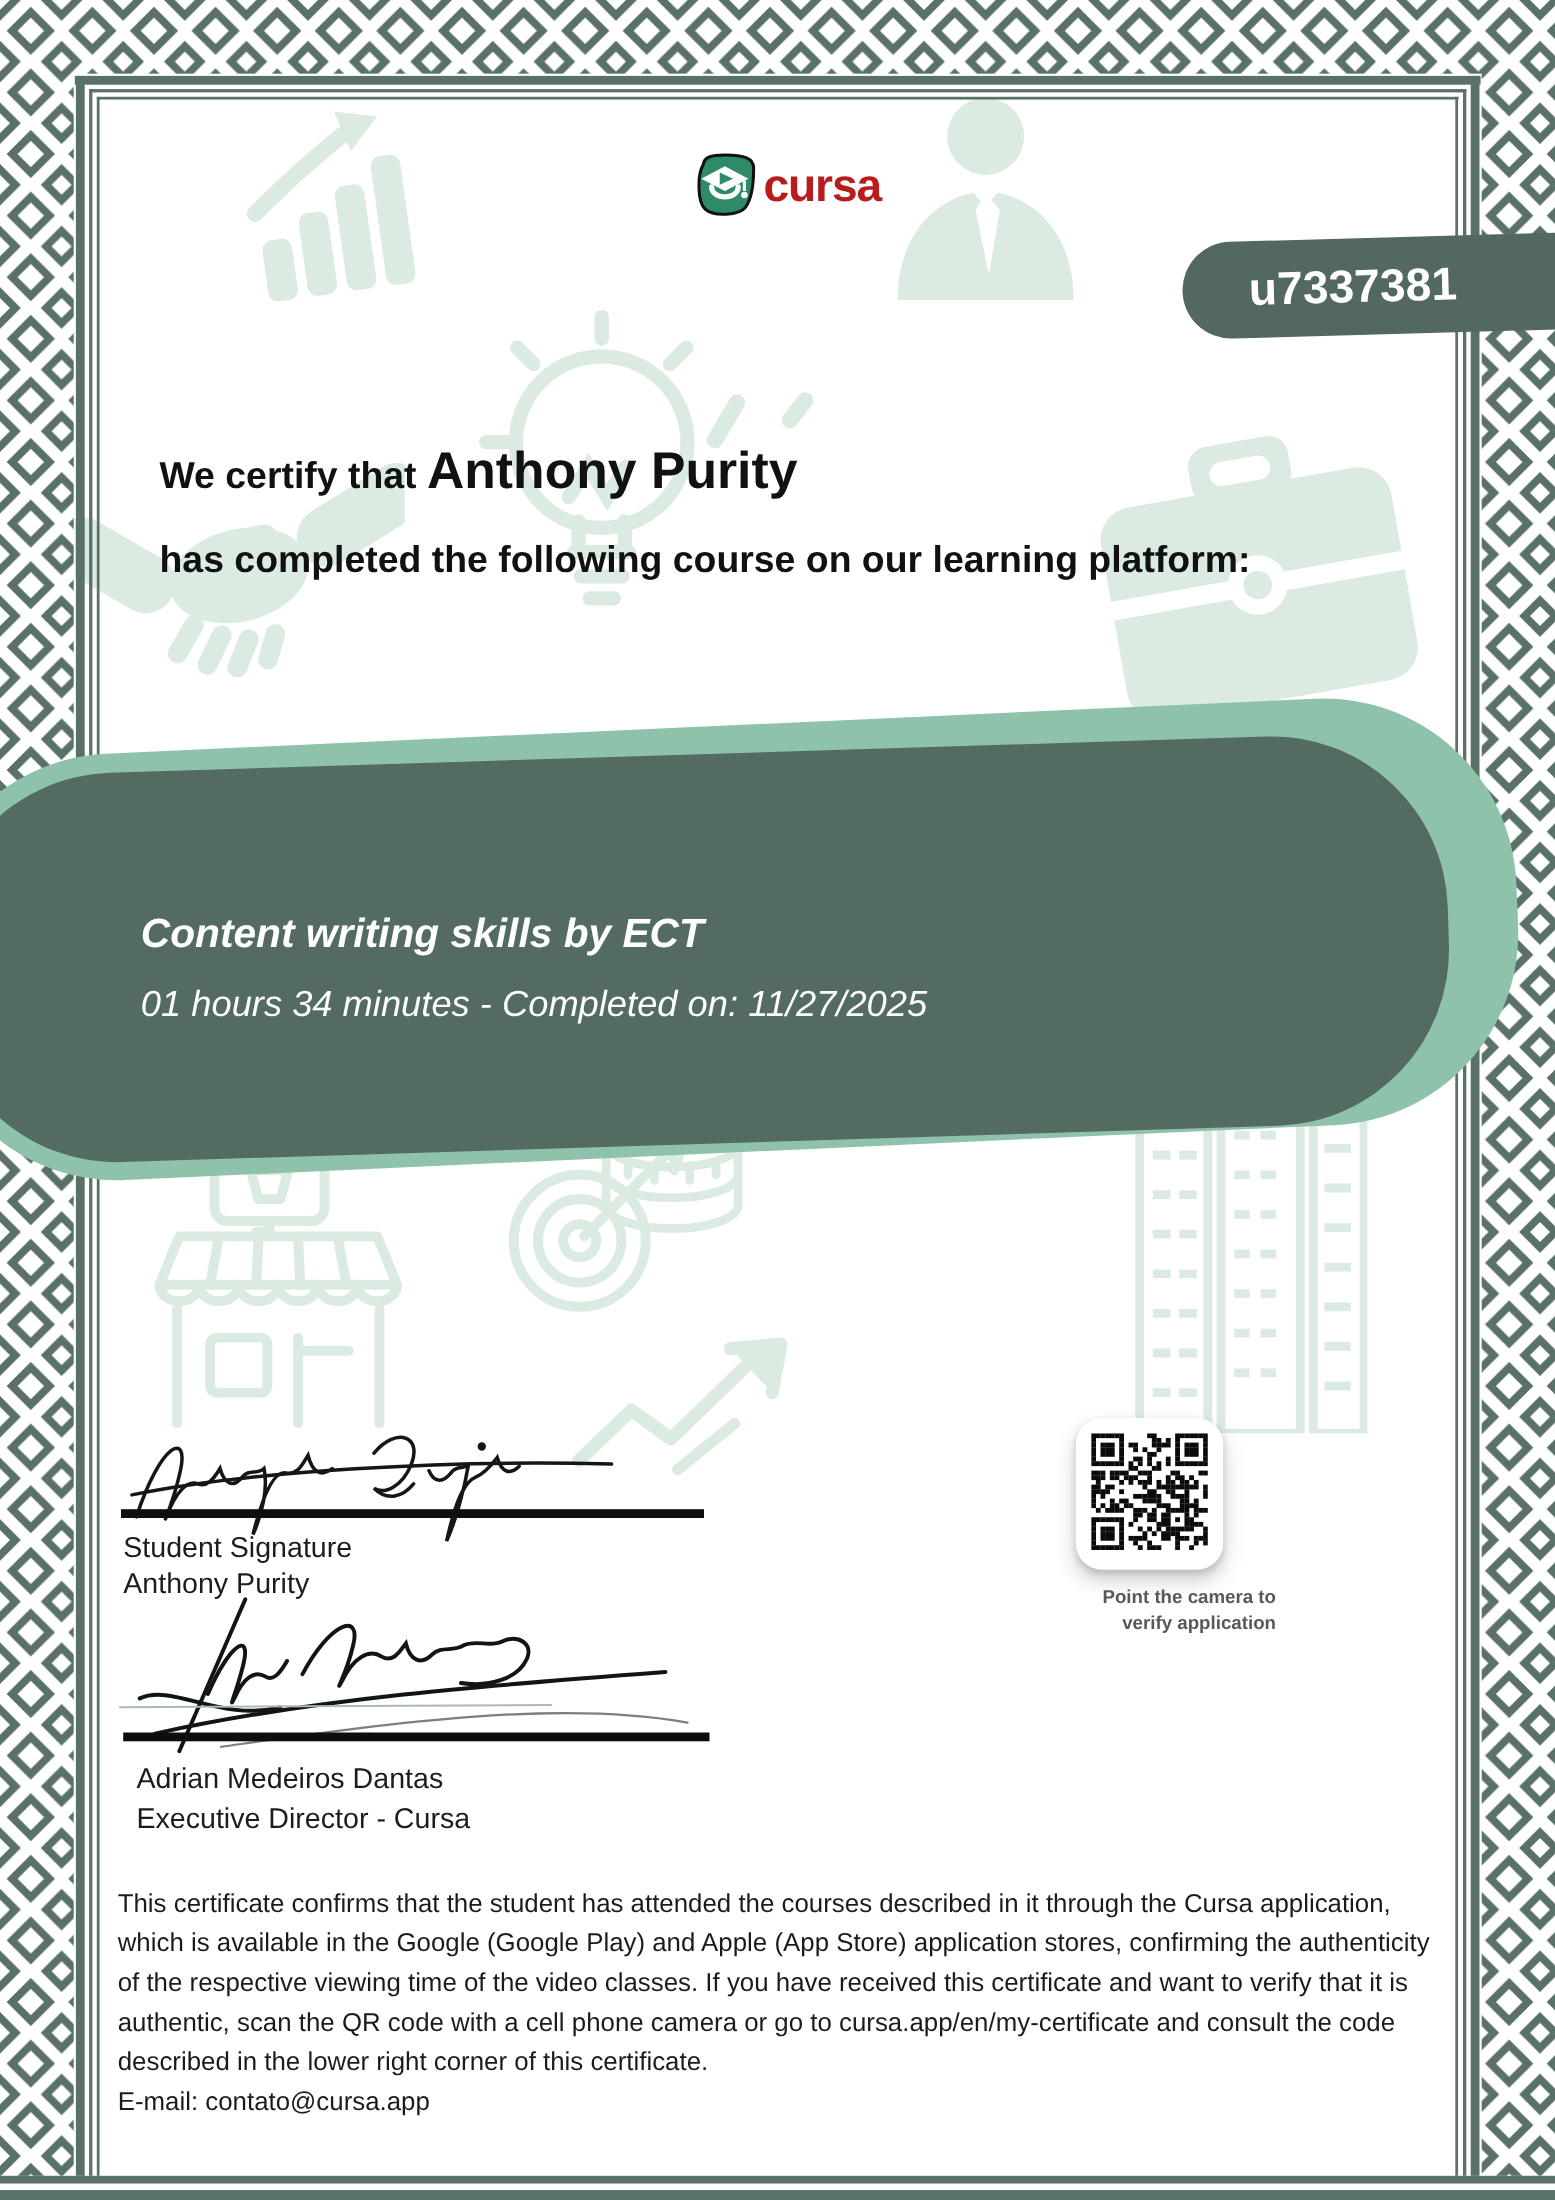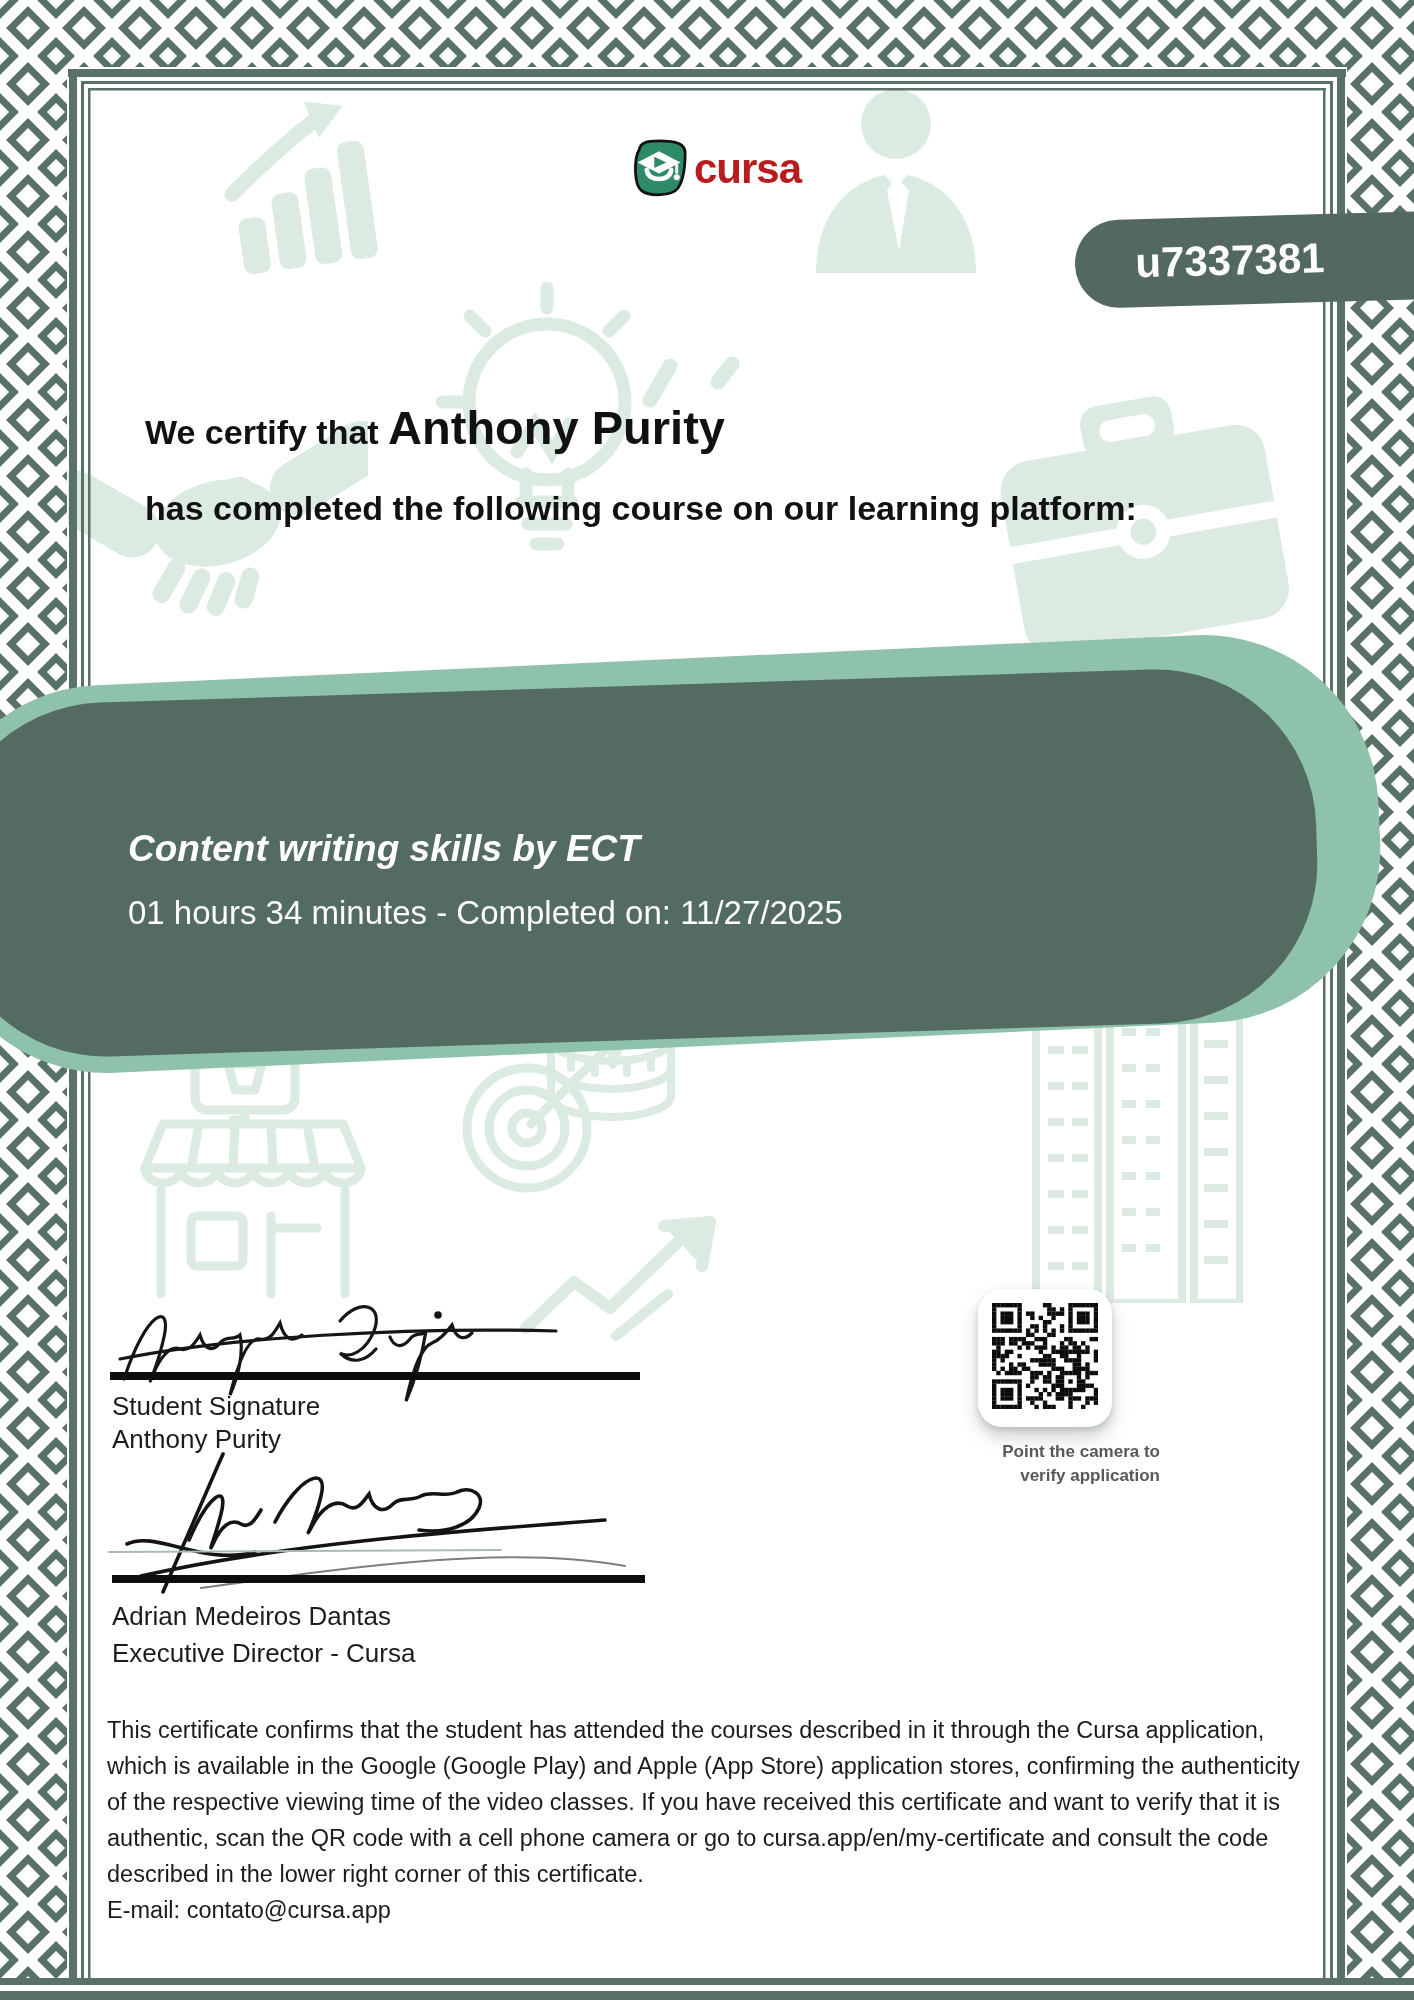--- a/index.html
+++ b/index.html
@@ -24,27 +24,27 @@
   .heading{position:absolute;left:0;right:0;top:206px;text-align:center;font-size:96px;line-height:104px;
     font-weight:900;letter-spacing:-3px;color:#0c0c0c;-webkit-text-stroke:2px #0c0c0c;}
   .badge{position:absolute;left:1075px;top:221px;width:400px;height:88px;background:var(--badge);
     border-radius:44px 0 0 44px;transform:rotate(-1.6deg);transform-origin:left center;}
   .badge span{display:block;width:310px;text-align:center;line-height:88px;font-size:42px;font-weight:600;color:#fff;}
   .intro{position:absolute;left:145px;top:398px;width:1020px;color:#111;}
   .intro .line1{font-size:34px;line-height:60px;font-weight:700;}
   .intro .line1 .name{font-size:47px;font-weight:700;}
   .intro .line2{font-size:34px;line-height:44px;font-weight:700;margin-top:24px;}
   .course-title{position:absolute;left:128px;top:826px;font-size:37px;line-height:46px;font-weight:700;color:#fff;font-style:italic;}
-  .course-meta{position:absolute;left:128px;top:892px;font-size:33px;line-height:42px;font-weight:400;color:#fdfdfd;}
+  .course-meta{position:absolute;left:128px;top:892px;font-size:33px;line-height:42px;font-weight:400;color:#fdfdfd;font-style:italic;}
   .sig-svg{position:absolute;}
   .sig-rule{position:absolute;height:8px;background:#0e0e0e;}
   .sig-block p{font-size:26px;color:#1c1c1c;}
   .student-block{position:absolute;left:112px;top:1390px;}
   .student-block p{line-height:33px;}
-  .director-block{position:absolute;left:112px;top:1598px;}
+  .director-block{position:absolute;left:124px;top:1598px;}
   .director-block p{line-height:37px;}
   .qr-card{position:absolute;left:978px;top:1289px;width:134px;height:138px;background:#fff;border-radius:24px;
     box-shadow:0 10px 18px rgba(90,110,100,.30),0 3px 6px rgba(0,0,0,.14);padding:14px 14px;}
   .qr-caption{position:absolute;left:930px;top:1440px;width:230px;text-align:right;color:var(--qr-caption);
     font-size:17px;line-height:24px;font-weight:700;}
   .footer{position:absolute;left:107px;top:1712px;width:1204px;color:#1b1b1b;font-size:23.5px;line-height:36px;}
 </style>
 </head>
 <body>
 

